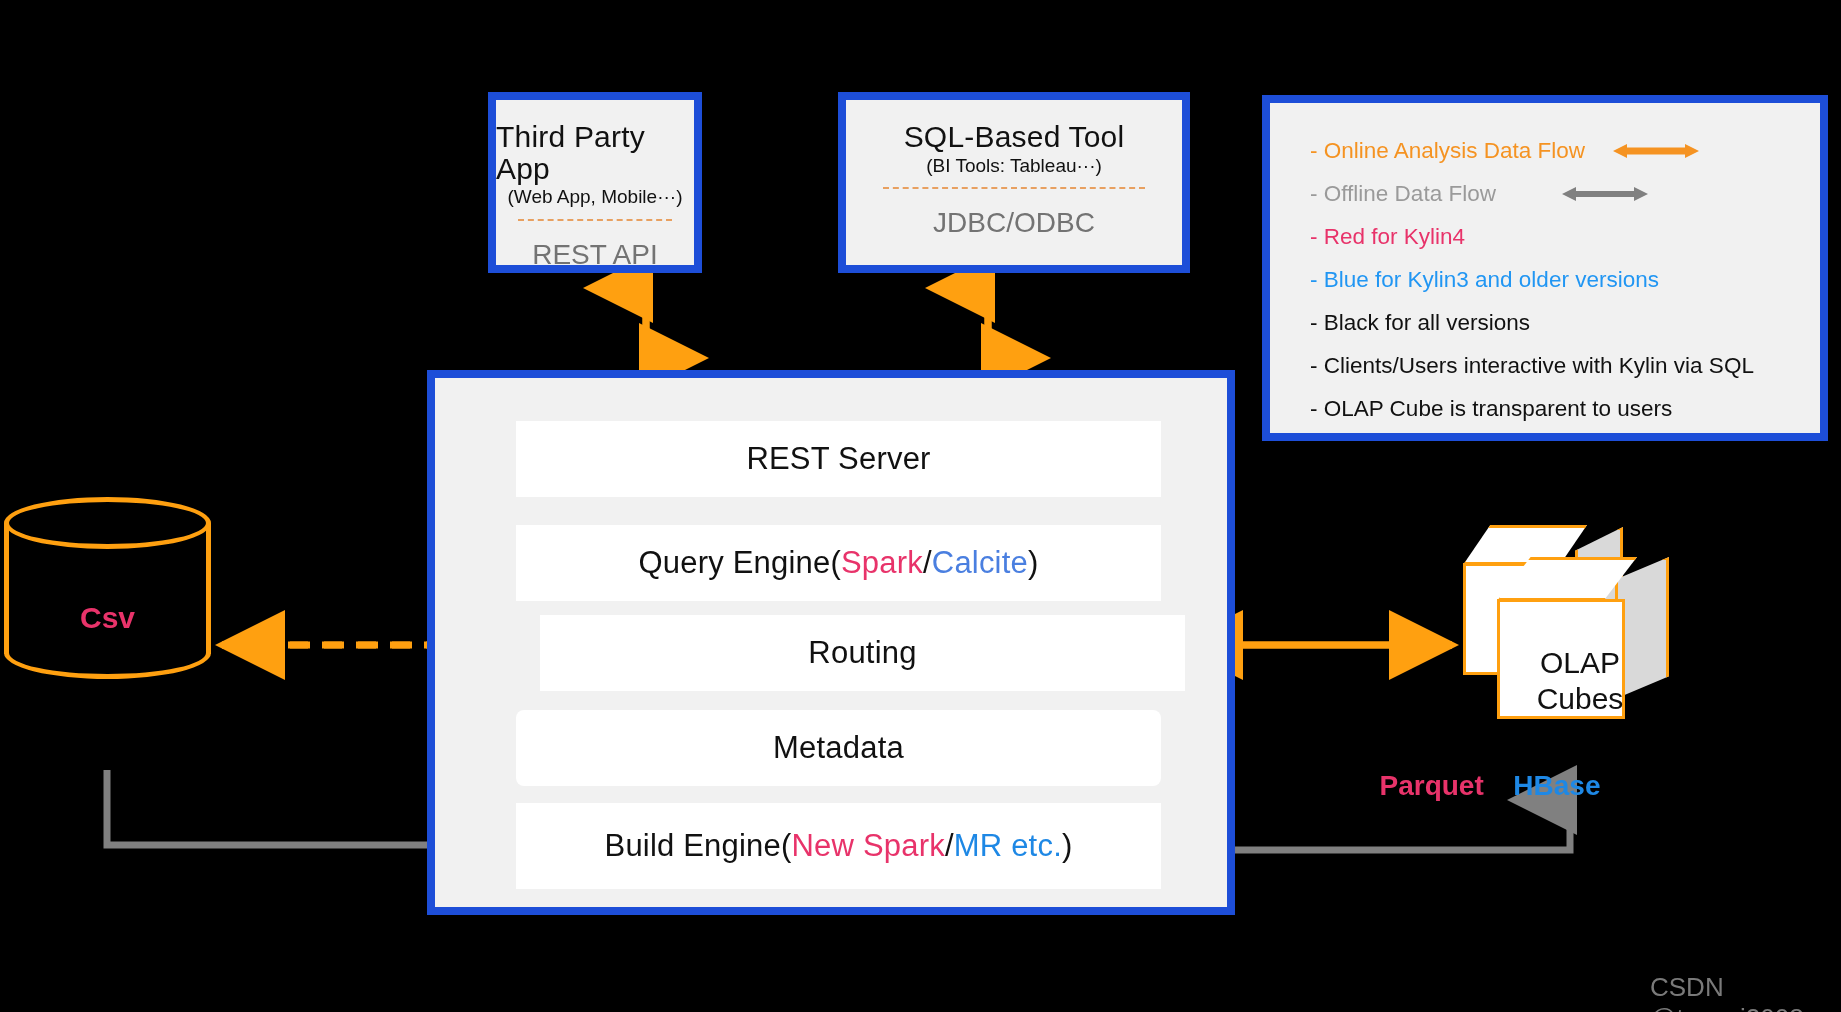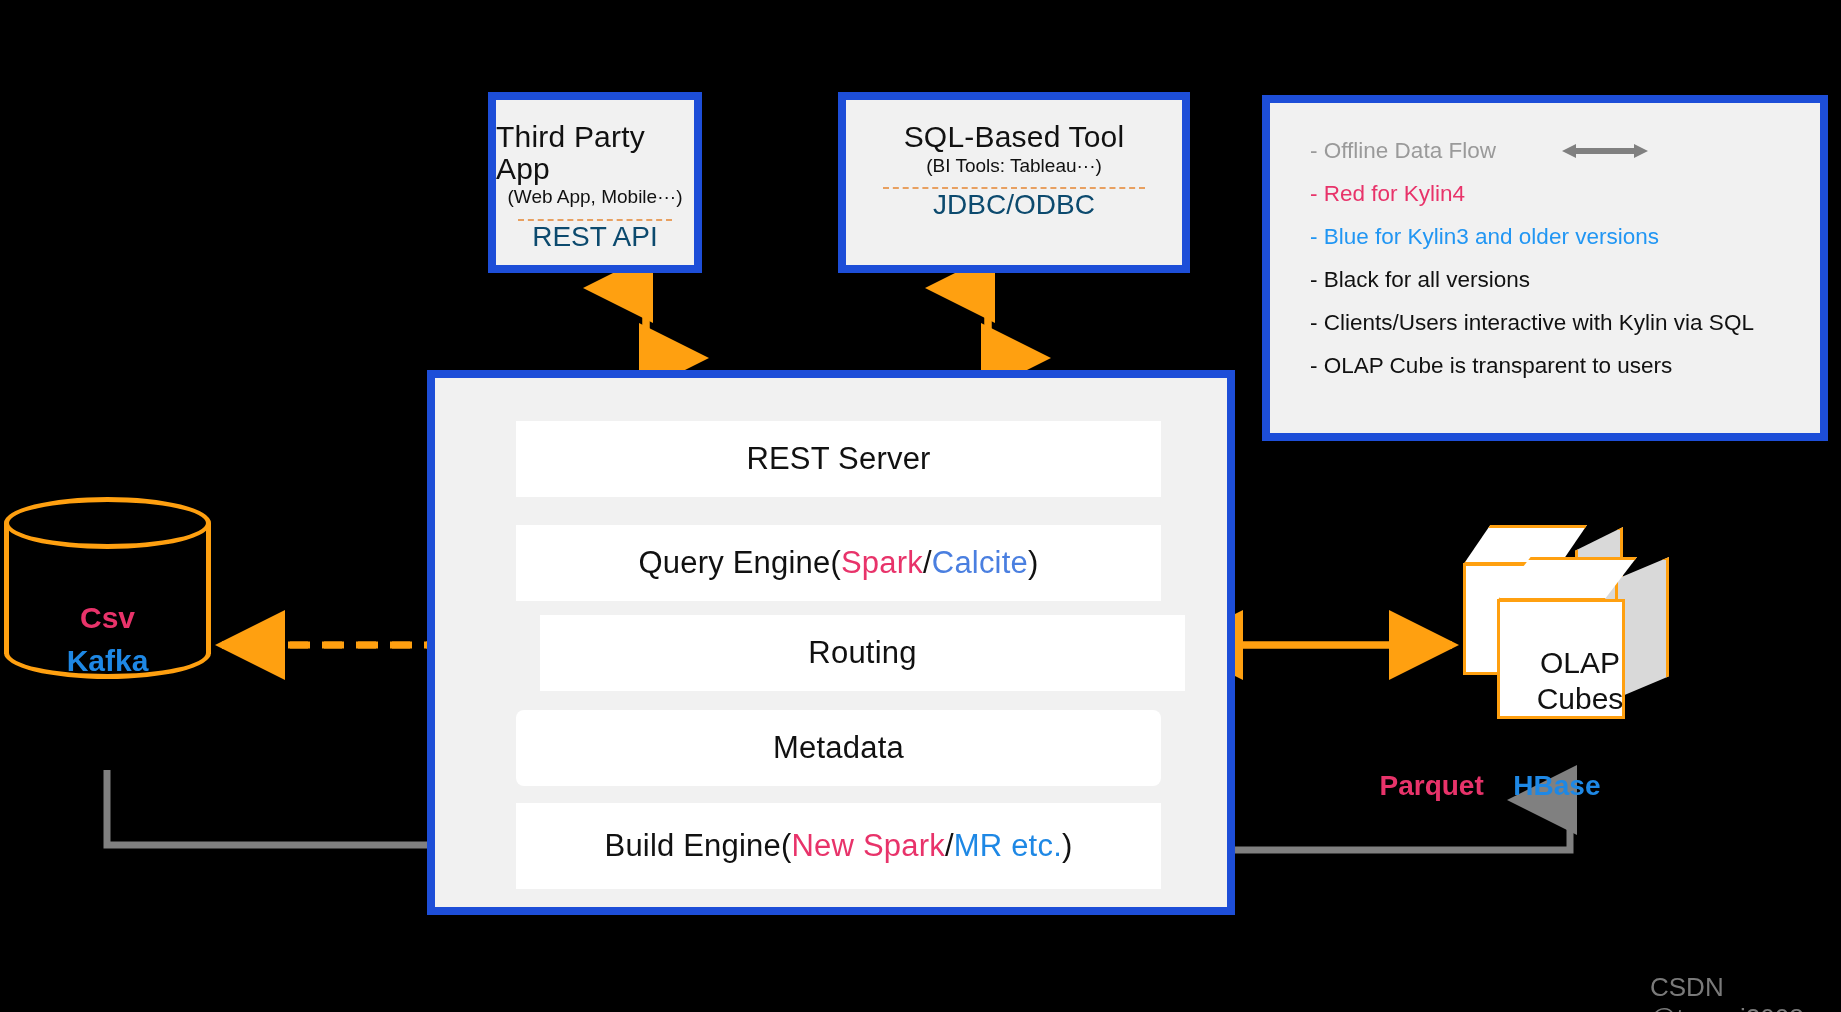--- a/index.html
+++ b/index.html
@@ -6,21 +6,21 @@
   body{width:1841px;height:1012px;position:relative;overflow:hidden;
        font-family:"Liberation Sans","DejaVu Sans",sans-serif;}
   #stage{position:absolute;inset:0;width:1841px;height:1012px;}
 
   
   .obox{position:absolute;background:#f1f1f1;border:8px solid #1d4ed8;box-sizing:border-box;}
   .client-box{display:flex;flex-direction:column;align-items:center;justify-content:flex-start;}
   .cb-title{font-size:30px;color:#111;margin-top:21px;line-height:1.05;letter-spacing:.2px;}
   .cb-sub{font-size:19px;color:#111;margin-top:3px;line-height:1.05;}
   .cb-div{width:78%;border-top:2px dashed #E8A060;margin:12px 0 0 0;height:0;}
-  .cb-proto{font-size:28px;color:#0c4a6e;}
+  .cb-proto{font-size:28px;color:#737373;margin-top:18px;}
 
   
   #kylin{left:427px;top:370px;width:808px;height:545px;}
   .layer{position:absolute;left:81px;width:645px;background:#ffffff;
          display:flex;align-items:center;justify-content:center;}
   .layer span{font-size:31px;color:#111;white-space:nowrap;letter-spacing:.2px;}
   .pink{color:#E8336A;}
   .blue{color:#4A7FE0;}
   .blue2{color:#1E88E5;}
 
@@ -123,20 +123,28 @@
   </div>
 
   <div class="obox client-box" style="left:838px;top:92px;width:352px;height:181px;">
     <div class="cb-title">SQL-Based Tool</div>
     <div class="cb-sub">(BI Tools: Tableau···)</div>
     <div class="cb-div"></div>
     <div class="cb-proto">JDBC/ODBC</div>
   </div>
 
   <div class="obox" id="legend">
+    <div class="leg-row leg-orange">
+      <span>- Online Analysis Data Flow</span>
+      <svg width="86" height="20" style="vertical-align:-3px;margin-left:22px;">
+        <line x1="12" y1="10" x2="74" y2="10" stroke="#F59322" stroke-width="7"></line>
+        <path d="M0,10 L14,3 L14,17 Z" fill="#F59322"></path>
+        <path d="M86,10 L72,3 L72,17 Z" fill="#F59322"></path>
+      </svg>
+    </div>
     <div class="leg-row leg-gray">
       <span>- Offline Data Flow</span>
       <svg width="86" height="20" style="vertical-align:-3px;margin-left:60px;">
         <line x1="12" y1="10" x2="74" y2="10" stroke="#808080" stroke-width="6"></line>
         <path d="M0,10 L14,3 L14,17 Z" fill="#808080"></path>
         <path d="M86,10 L72,3 L72,17 Z" fill="#808080"></path>
       </svg>
     </div>
     <div class="leg-row leg-pink">- Red for Kylin4</div>
     <div class="leg-row leg-blue">- Blue for Kylin3 and older versions</div>
@@ -178,21 +186,20 @@
     </div>
   </div>
 
   <div id="cyl">
     <div class="body"></div>
     <div class="bot"></div>
     <div class="top"></div>
   </div>
   <div id="cyl-labels">
     <div class="pink">Csv</div>
-    <div class="blue2">Kafka</div>
   </div>
 
   <div id="cubes">
 
     <div class="cube">
       <div class="side" style="left:120px;top:-18px;width:48px;height:132px;
            clip-path:polygon(0 18%,100% 0,100% 82%,0 100%);"></div>
       <div class="topf" style="left:8px;top:-20px;width:124px;height:40px;
            clip-path:polygon(22% 0,100% 0,78% 100%,0 100%);"></div>
       <div class="front" style="left:8px;top:18px;width:114px;height:112px;"></div>

